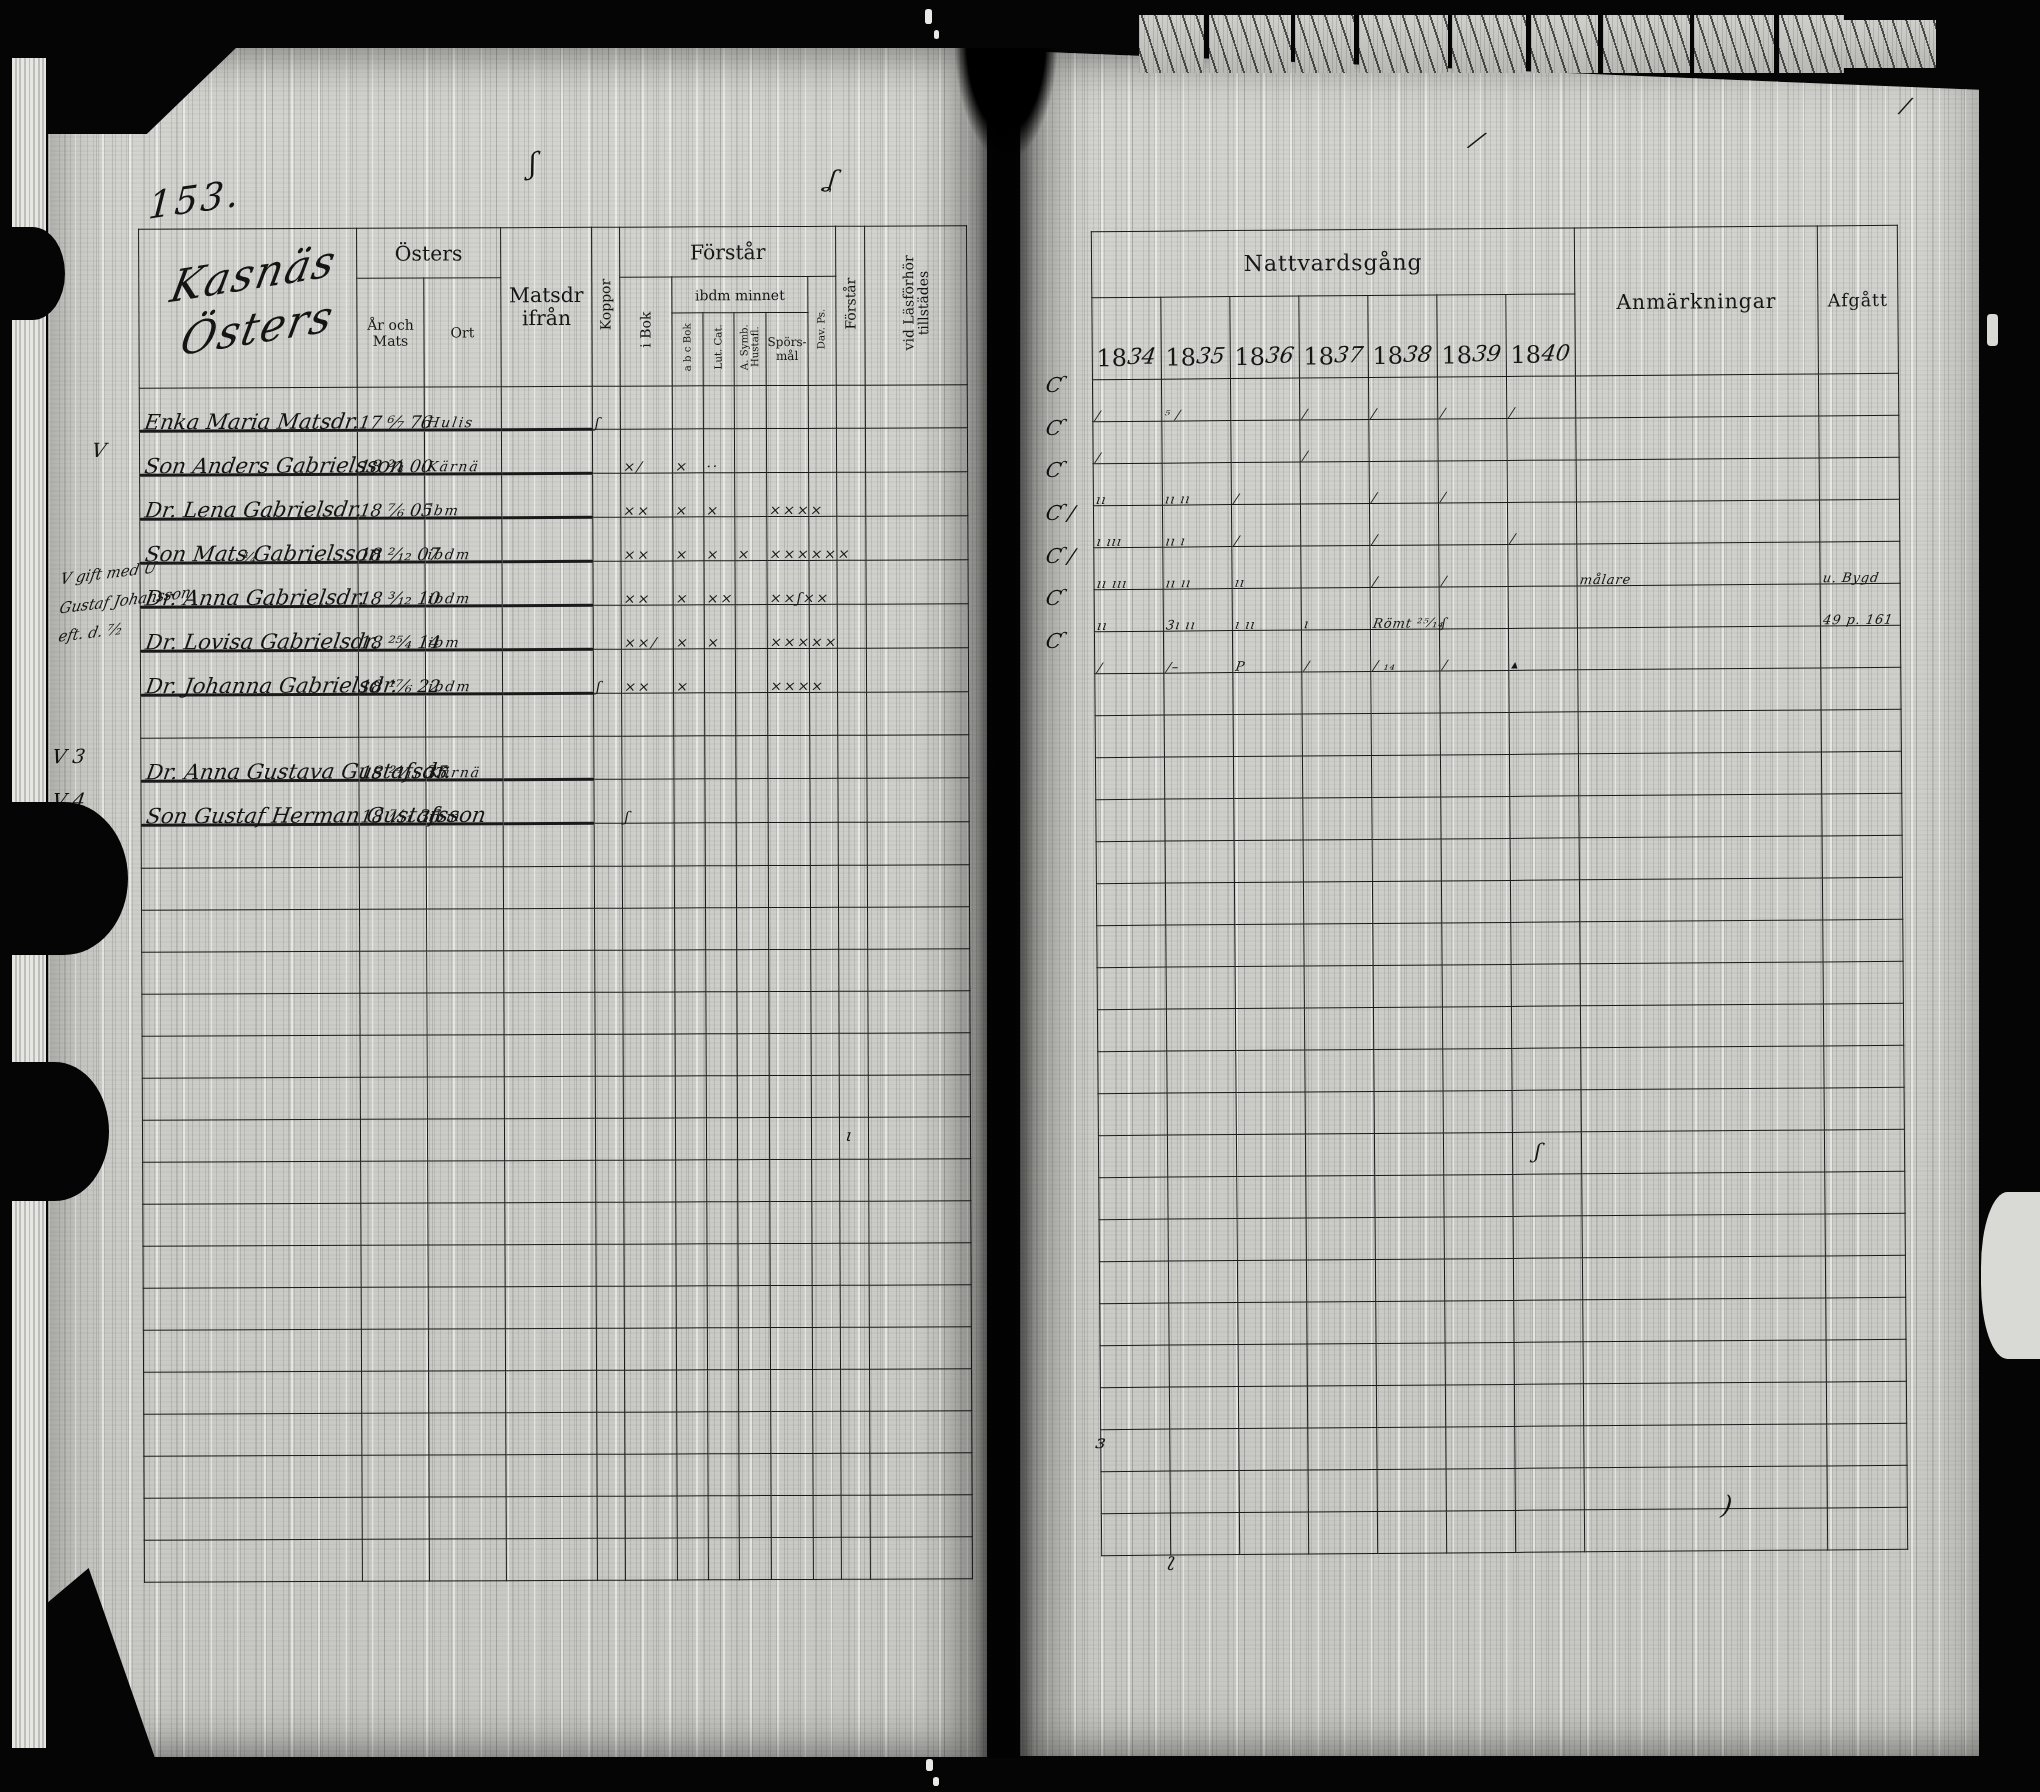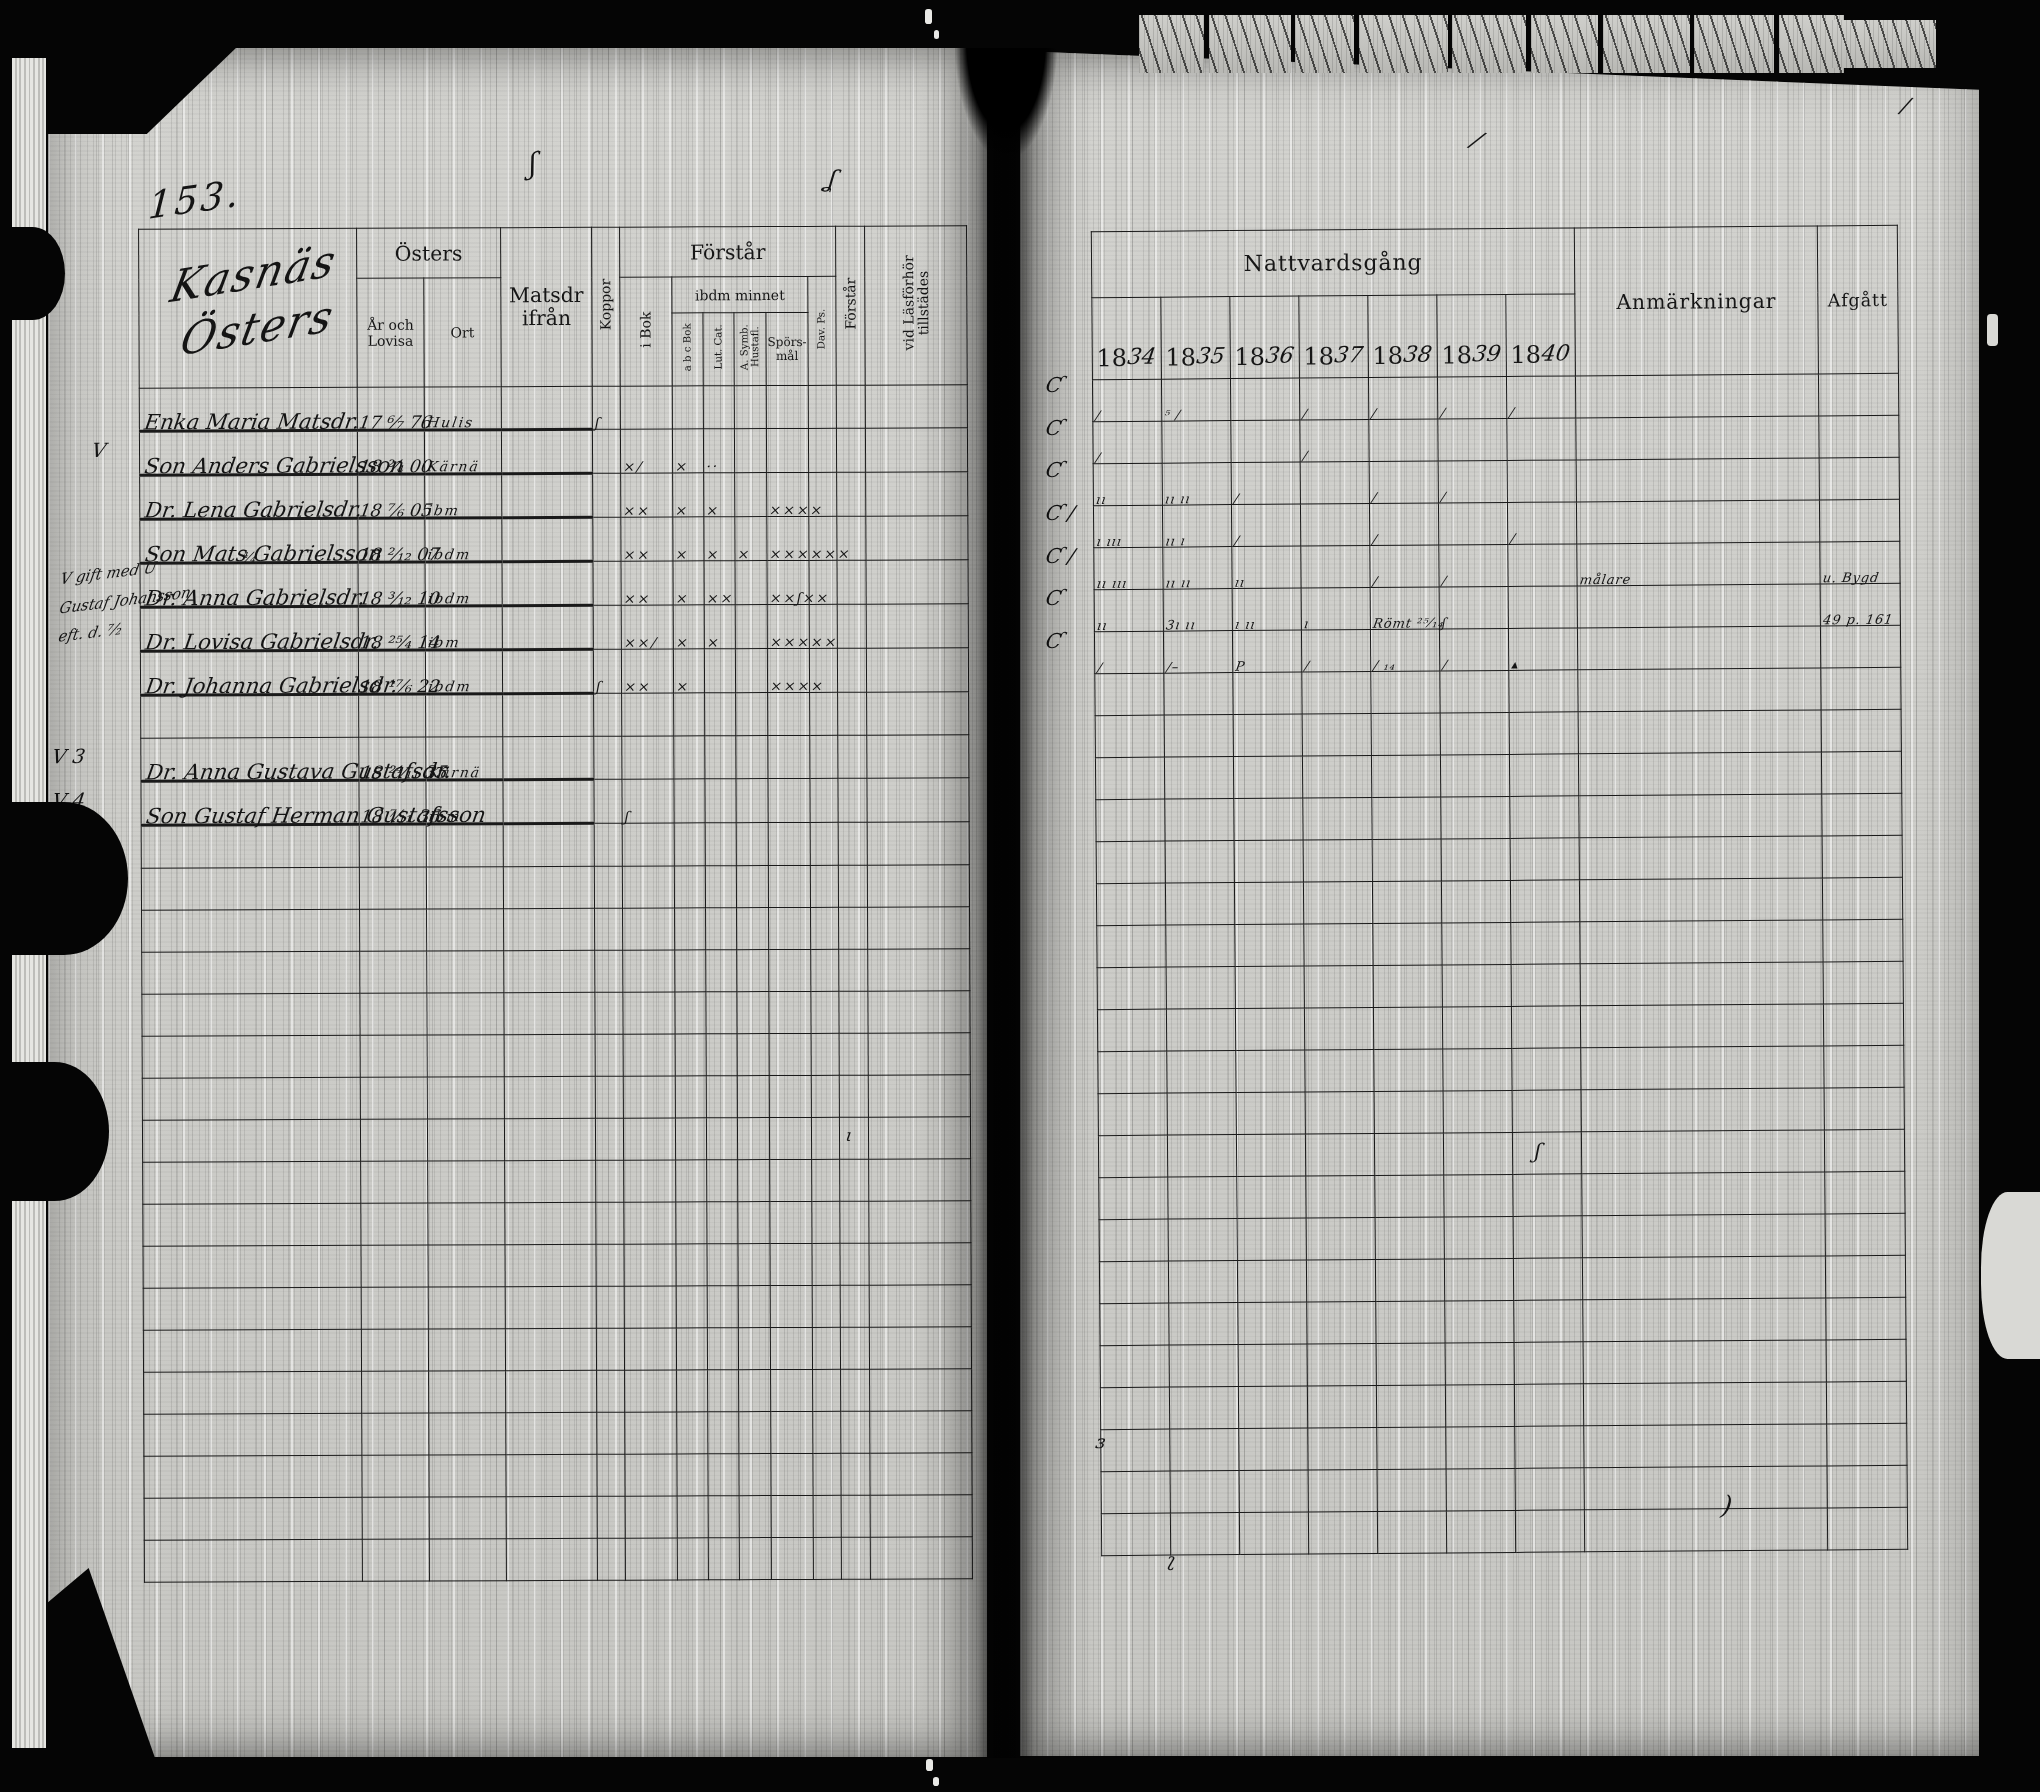--- a/index.html
+++ b/index.html
@@ -129,21 +129,21 @@
         <tr class="h1">
           <th rowspan="3" class="plain"></th>
           <th colspan="2">Östers</th>
           <th rowspan="3" class="two">Matsdr ifrån</th>
           <th rowspan="3" class="rot"><span>Koppor</span></th>
           <th colspan="6">Förstår</th>
           <th rowspan="3" class="rot"><span>Förstår</span></th>
           <th rowspan="3" class="rot"><span>vid Läsförhör tillstädes</span></th>
         </tr>
         <tr class="h2">
-          <th rowspan="2" class="two">År och Lovisa</th>
+          <th rowspan="2" class="two">År och Mats</th>
           <th rowspan="2" class="two">Ort</th>
           <th rowspan="2" class="rot"><span>i Bok</span></th>
           <th colspan="4">ibdm minnet</th>
           <th rowspan="2" class="rot tinyrot"><span>Dav. Ps.</span></th>
         </tr>
         <tr class="h3">
           <th class="rot tinyrot"><span>a b c Bok</span></th>
           <th class="rot tinyrot"><span>Lut. Cat.</span></th>
           <th class="rot tinyrot"><span>A. Symb. Hustafl.</span></th>
           <th class="sp">Spörs- mål</th>

